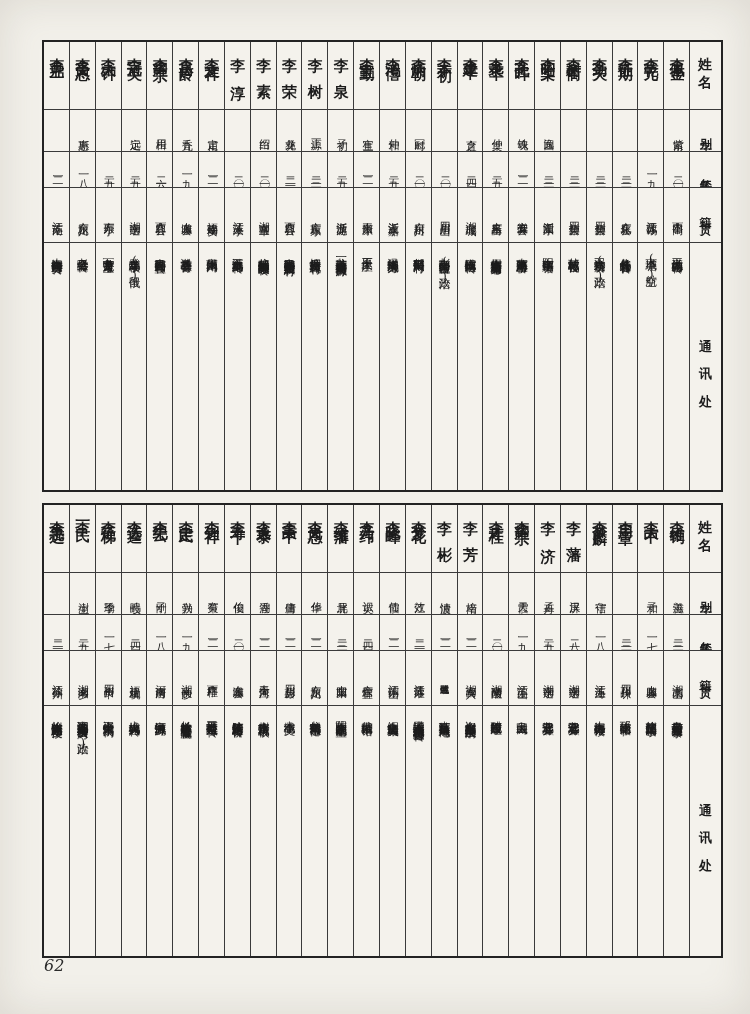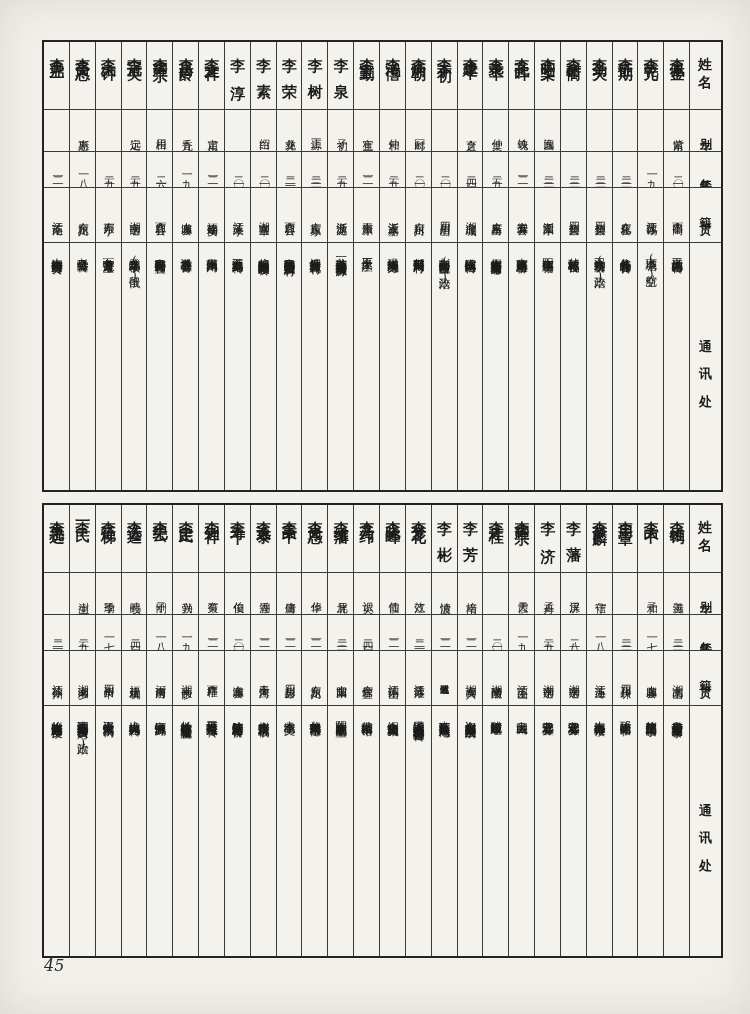--- a/index.html
+++ b/index.html
@@ -955,14 +955,14 @@
         </div>
       <div class="cell c-origin h-origin">
           <span>籍贯</span>
         </div>
       <div class="cell c-addr h-addr">
           <span>通讯处</span>
         </div>
     </div>
   </div>
 
-  <div class="page-number">45</div>
+  <div class="page-number">62</div>
 </div>
 
 </body></html>

